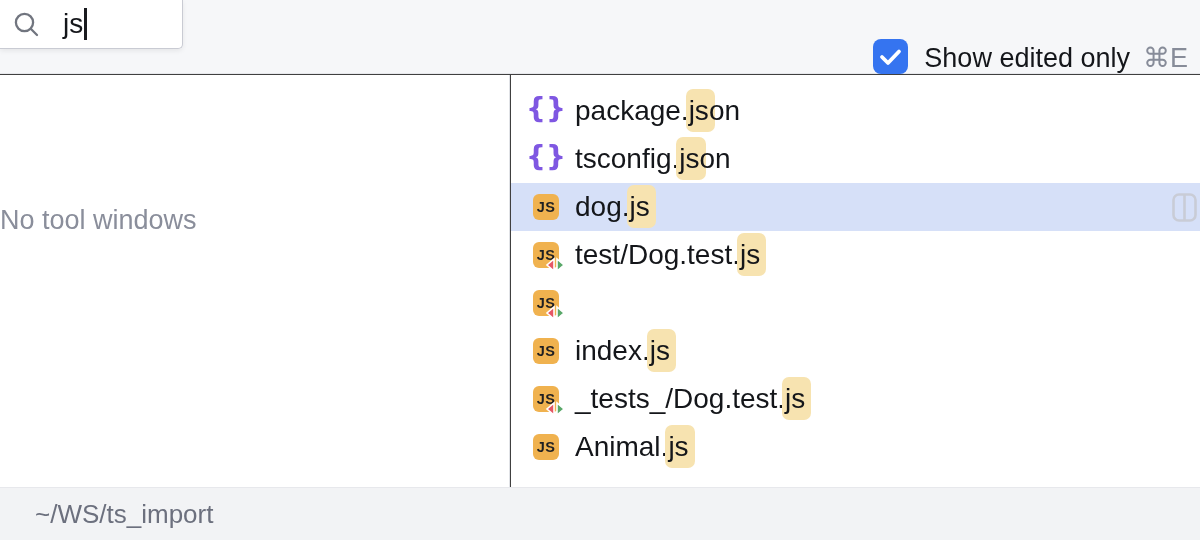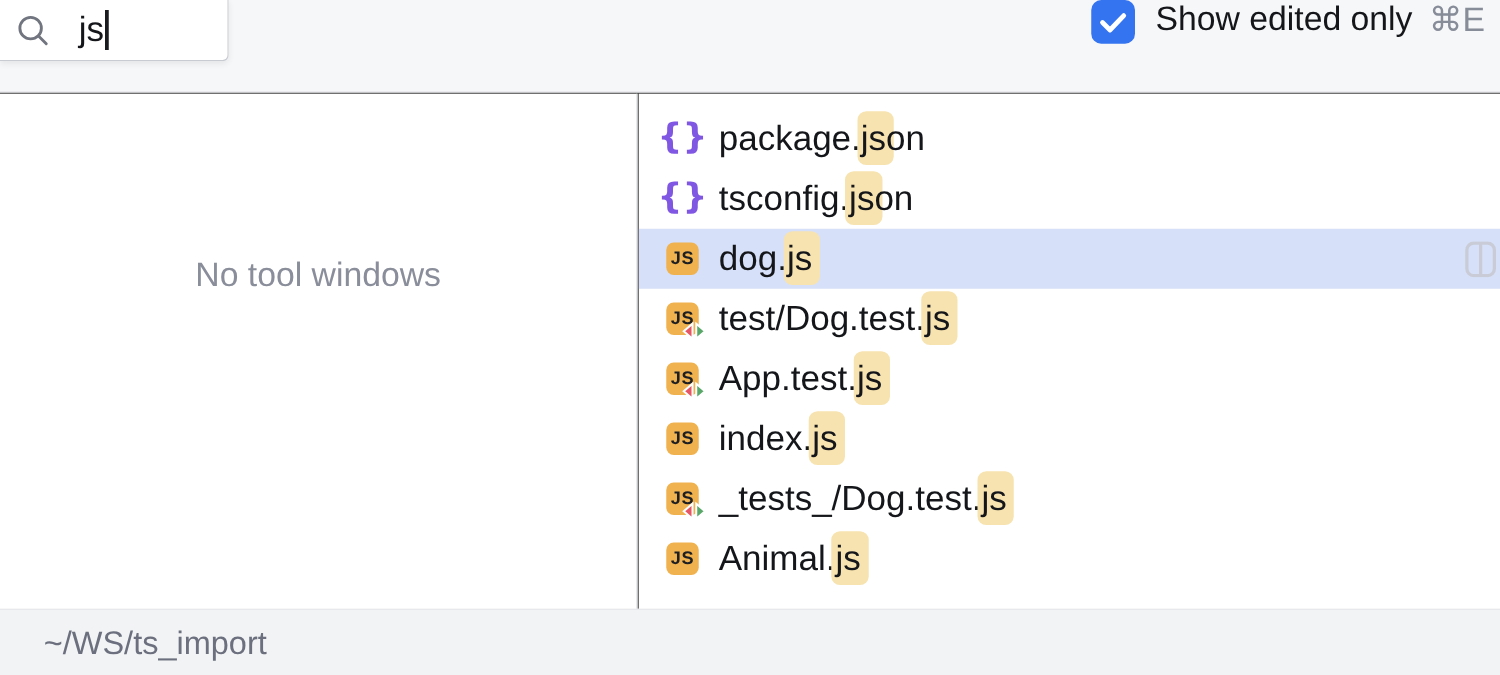--- a/index.html
+++ b/index.html
@@ -25,36 +25,36 @@
     border-radius: 0 0 5px 0;
     box-shadow: 0 2px 5px rgba(0,0,0,.07);
     display: flex; align-items: center;
   }
   .searchbox .mag { margin-left: 13px; display: flex; flex: none; }
   .query { margin-left: 23px; font-size: 28px; color: var(--text); white-space: pre; }
   .caret { width: 3px; height: 32px; background: #1a1b1f; margin-left: 1px; flex: none; }
 
   .toggle {
     position: absolute; right: 12px; top: 0; height: 74px;
-    display: flex; align-items: flex-start; z-index: 1;
+    display: flex; align-items: flex-end; z-index: 1;
   }
   .checkbox {
     width: 35px; height: 35px; border-radius: 8px; background: var(--accent);
     display: flex; align-items: center; justify-content: center; flex: none;
   }
   .toggle-label { margin-left: 16px; font-size: 27px; color: var(--text); white-space: nowrap; }
   .shortcut { margin-left: 13px; font-size: 27px; color: var(--shortcut); white-space: nowrap; }
 
   
   .left-panel {
     position: absolute; top: 75px; left: 0; width: 510px; bottom: 51px;
     background: #fff; border-right: 1px solid var(--divider);
   }
   .empty-text {
-    position: absolute; top: 130px; left: 0; width: 100%; text-align: center;
+    position: absolute; top: 130px; left: 0; width: 100%; 
     font-size: 27px; color: var(--muted);
   }
   .right-panel {
     position: absolute; top: 75px; left: 511px; right: 0; bottom: 51px;
     background: #fff; padding-top: 12px; overflow: hidden;
   }
 
   
   .row { display: flex; align-items: center; height: 48px; padding-left: 22px; }
   .row.selected { background: var(--selection); }
@@ -153,21 +153,20 @@
     <span class="fname"><span class="pre">test/Dog.test.</span><span class="hl">js</span><span class="post"></span></span>
   </div>
       <div class="row">
     <span class="ficon">
           <span class="icon-js">JS</span>
           <svg class="badge" width="21" height="16" viewBox="0 0 21 16">
             <polygon points="9,2 9,14 2,8" fill="#E55765" stroke="#ffffff" stroke-width="1.6"></polygon>
             <polygon points="12,2 12,14 19,8" fill="#59A869" stroke="#ffffff" stroke-width="1.6"></polygon>
           </svg>
         </span>
-    <span class="fname"><span class="pre">App.test.</span><span class="hl">js</span><span class="post"></span></span>
   </div>
       <div class="row">
     <span class="ficon">
           <span class="icon-js">JS</span>
         </span>
     <span class="fname"><span class="pre">index.</span><span class="hl">js</span><span class="post"></span></span>
   </div>
       <div class="row">
     <span class="ficon">
           <span class="icon-js">JS</span>

